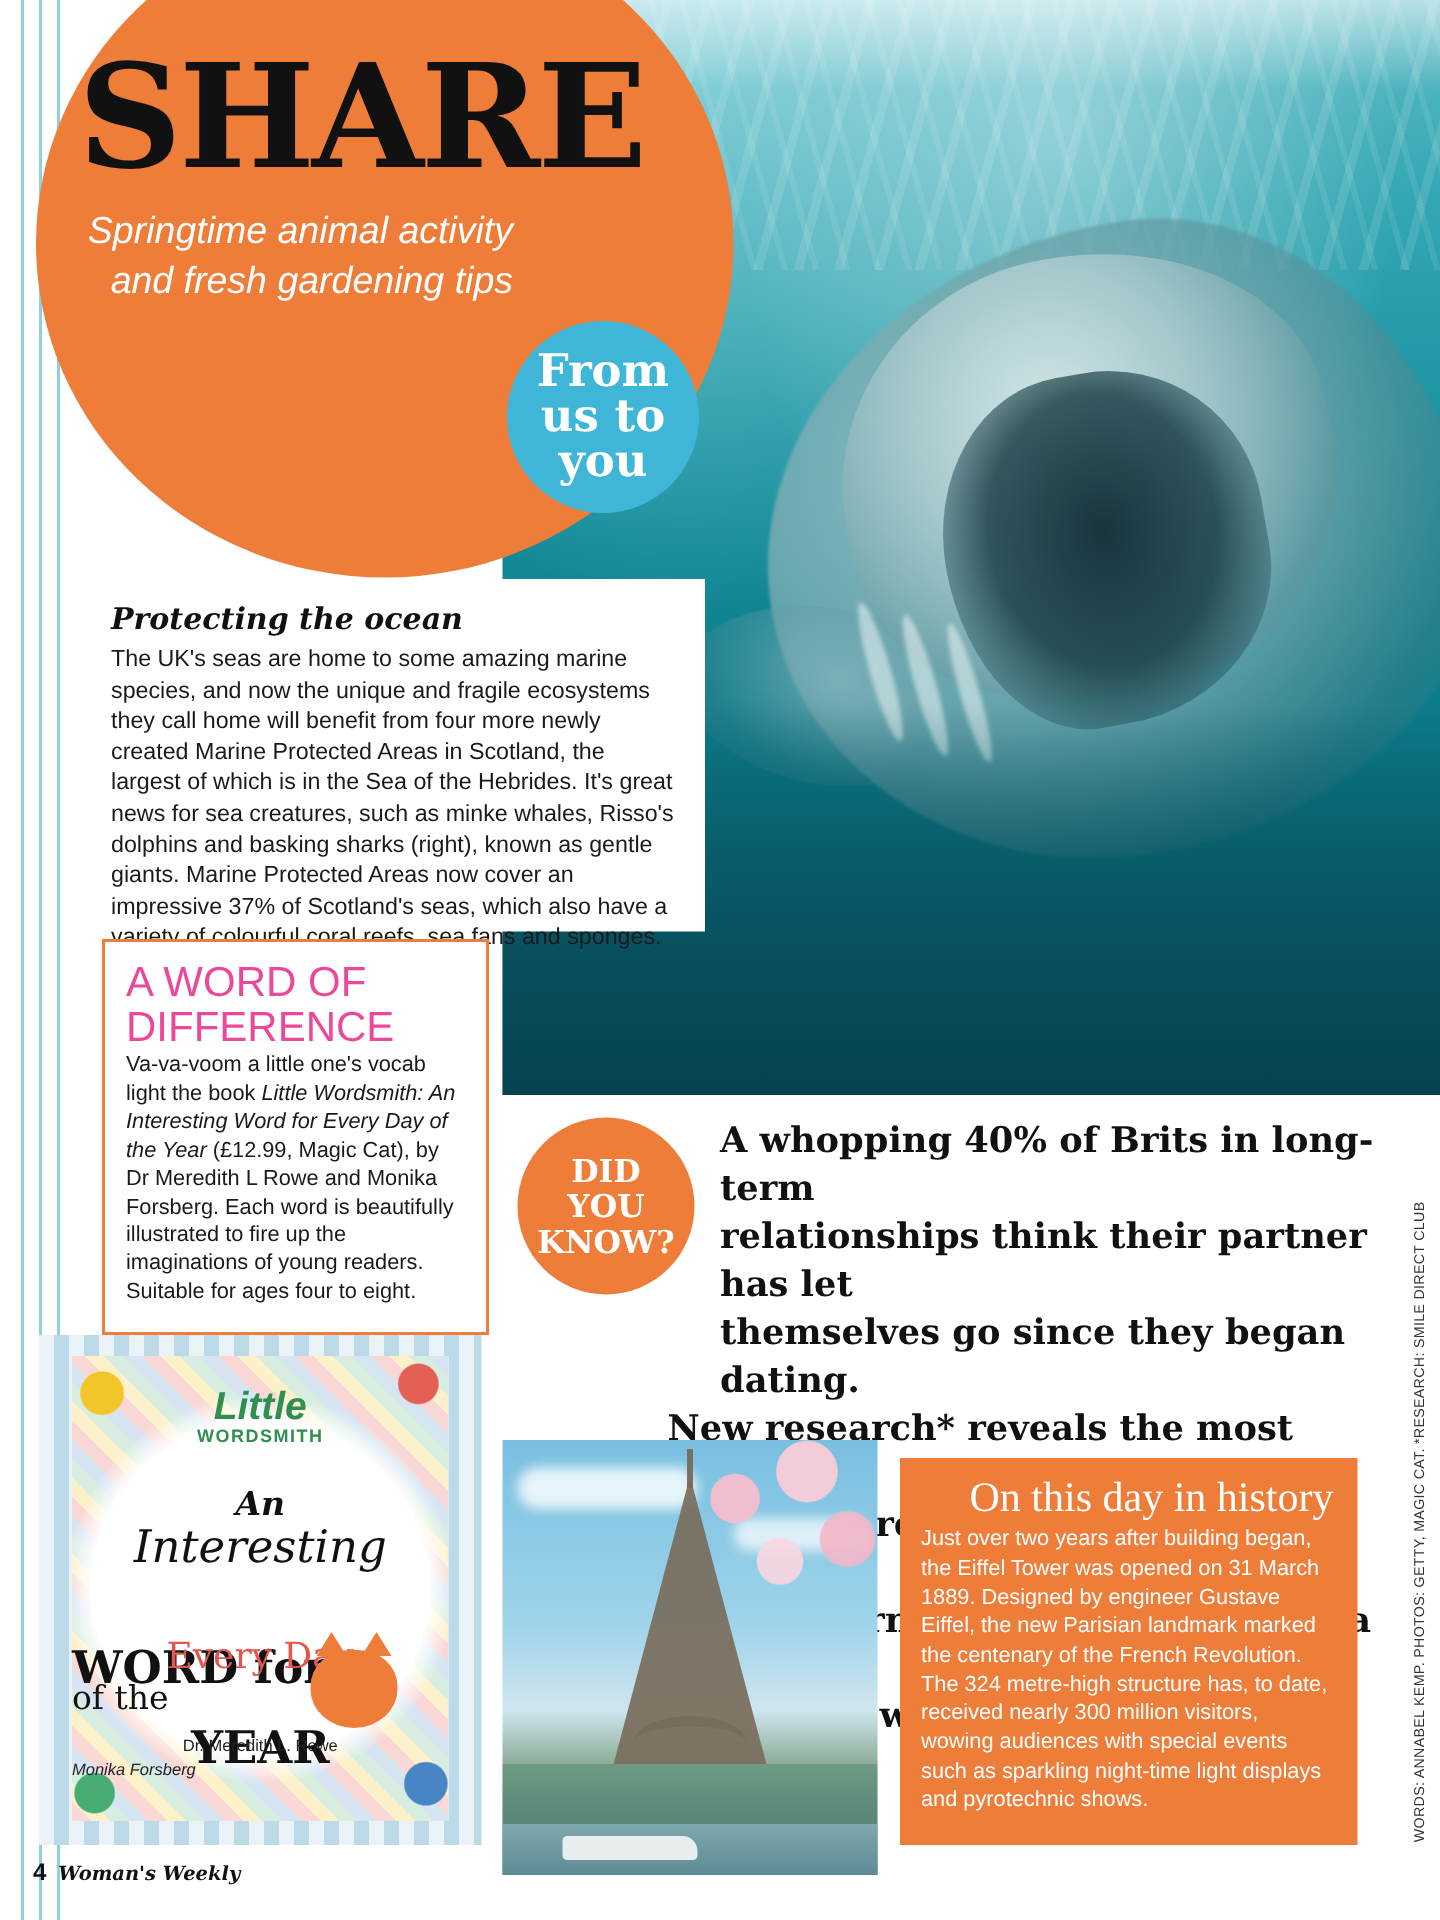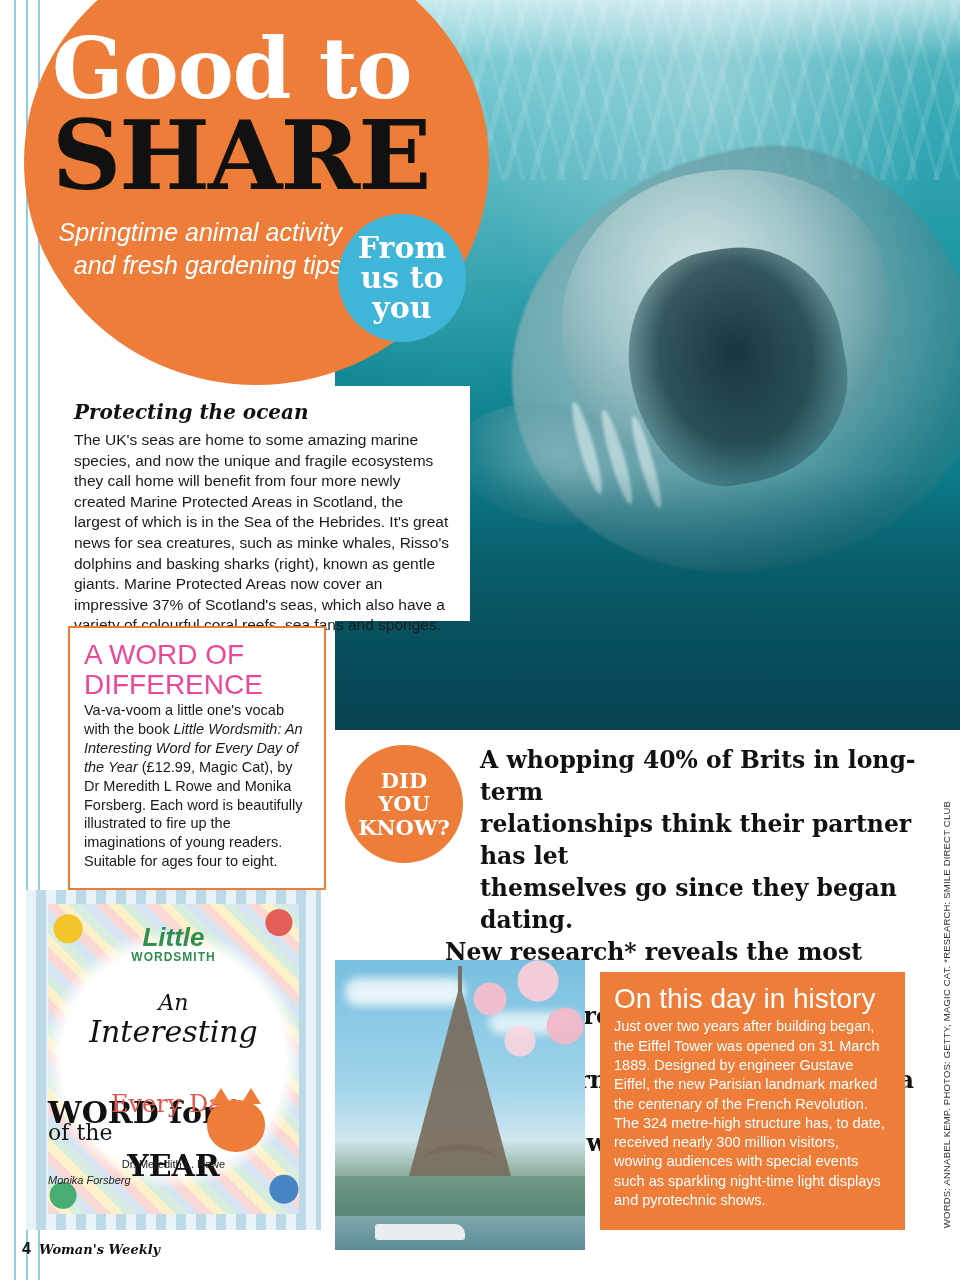--- a/index.html
+++ b/index.html
@@ -162,21 +162,21 @@
     position:absolute; left:0; right:0; top:18px; text-align:center;
     font-family:"Liberation Sans", sans-serif; font-size:26px; color:#2f8f4f; font-weight:700;
     font-style:italic;
   }
   .book .t-ws {
     position:absolute; left:0; right:0; top:46px; text-align:center;
     font-family:"Liberation Sans", sans-serif; font-size:12px; letter-spacing:1px; color:#2f8f4f; font-weight:700;
   }
   .book .t-an {
     position:absolute; left:0; right:0; top:86px; text-align:center;
-    font-family:"DejaVu Serif", serif; font-style:italic; font-size:22px; color:#111;
+    font-family:"DejaVu Serif", serif; font-style:italic; font-size:22px; color:#111;font-weight:bold;
   }
   .book .t-interesting {
     position:absolute; left:0; right:0; top:110px; text-align:center;
     font-family:"DejaVu Serif", serif; font-size:30px; color:#111; font-style:italic;
   }
   .book .t-word {
     position:absolute; left:0; right:0; top:148px; text-align:left;
     font-family:"DejaVu Serif", serif; font-weight:700; font-size:30px; color:#111;margin-top:43px;
   }
   .book .t-every {
@@ -281,22 +281,22 @@
     position:absolute; left:40px; bottom:10px; width:90px; height:16px;
     background:#e8eef0; border-radius:3px 10px 3px 3px;
   }
 
   
   .history {
     position:absolute; left:600px; top:972px; width:305px; height:258px;
     background:#ef7d3a; padding:12px 16px 10px 14px;
   }
   .history-title {
-    font-family:Liberation Sans, sans-serif; font-weight:400;
-    font-size:28px; color:#ffffff; margin:0 0 4px 0; line-height:1.05;
+    font-family:Liberation Serif, serif; font-weight:400;
+    font-size:28px; color:#ffffff; margin:0 0 4px 0; line-height:1.05;text-align:right;
   }
   .history-body {
     font-family:"Liberation Sans", sans-serif; font-size:14.5px; line-height:1.33; color:#ffffff;
   }
 
   
   .credits {
     position:absolute; right:6px; bottom:52px;
     writing-mode:vertical-rl; transform:rotate(180deg);
     font-family:"Liberation Sans", sans-serif; font-size:9.5px; color:#333;
@@ -328,40 +328,39 @@
     <div class="shark-head"></div>
     <div class="shark-mouth"></div>
     <div class="gill" style="left:245px; top:400px; width:14px; height:96px; transform:rotate(-16deg);"></div>
     <div class="gill" style="left:275px; top:408px; width:14px; height:98px; transform:rotate(-16deg);"></div>
     <div class="gill" style="left:305px; top:414px; width:13px; height:96px; transform:rotate(-16deg);"></div>
     <div class="deep"></div>
   </div>
 
   <div class="masthead-circle"></div>
   <div class="masthead-inner">
-    <div class="good-to">Good to</div>
     <div class="share">SHARE</div>
     <div class="deck">Springtime animal activity and fresh gardening tips</div>
   </div>
 
   <div class="badge-blue">
     <span>From us to you</span>
   </div>
 
   <div class="ocean-box">
     <h2 class="ocean-title">Protecting the ocean</h2>
     <div class="ocean-body">The UK's seas are home to some amazing marine species, and now the unique and fragile ecosystems they call home will benefit from four more newly created Marine Protected Areas in Scotland, the largest of which is in the Sea of the Hebrides. It's great news for sea creatures, such as minke whales, Risso's dolphins and basking sharks (right), known as gentle giants. Marine Protected Areas now cover an impressive 37% of Scotland's seas, which also have a variety of colourful coral reefs, sea fans and sponges.</div>
   </div>
 
   <div class="word-panel">
     <div class="word-title">
       <div>A WORD OF</div>
       <div>DIFFERENCE</div>
     </div>
-    <div class="word-body"><span>Va-va-voom a little one's vocab with the book </span><i>Little Wordsmith: An Interesting Word for Every Day of the Year</i><span> (£12.99, Magic Cat), by Dr Meredith L Rowe and Monika Forsberg. Each word is beautifully illustrated to fire up the imaginations of young readers. Suitable for ages four to eight.</span></div>
+    <div class="word-body"><span>Va-va-voom a little one's vocab light the book </span><i>Little Wordsmith: An Interesting Word for Every Day of the Year</i><span> (£12.99, Magic Cat), by Dr Meredith L Rowe and Monika Forsberg. Each word is beautifully illustrated to fire up the imaginations of young readers. Suitable for ages four to eight.</span></div>
   </div>
 
   <div class="book">
     <div class="stripes"></div>
     <div class="plate">
       <div class="mosaic"></div>
       <div class="t-little">Little</div>
       <div class="t-ws">WORDSMITH</div>
       <div class="t-an">An</div>
       <div class="t-interesting">Interesting</div>

